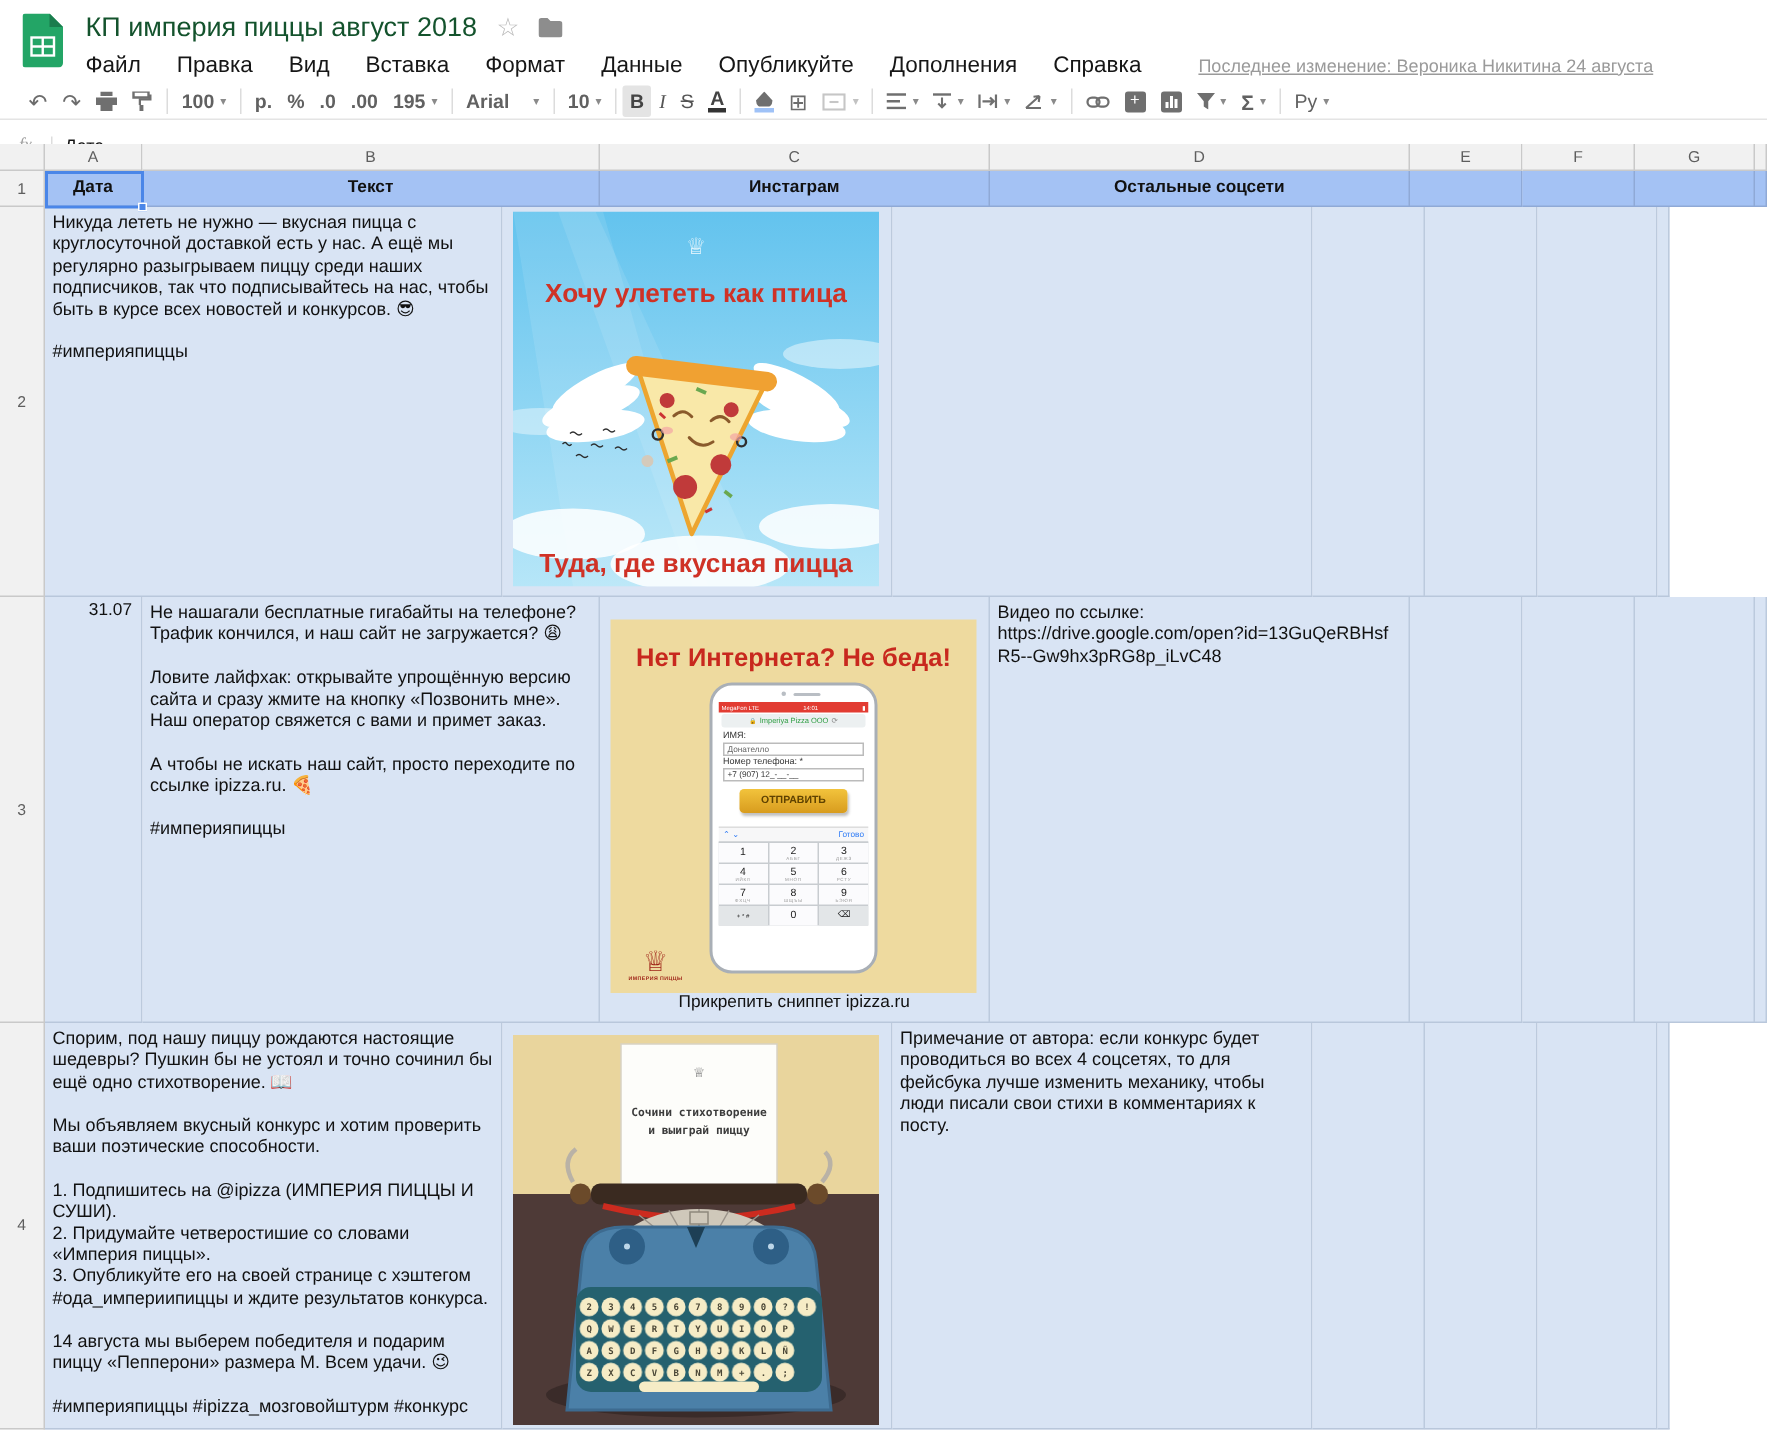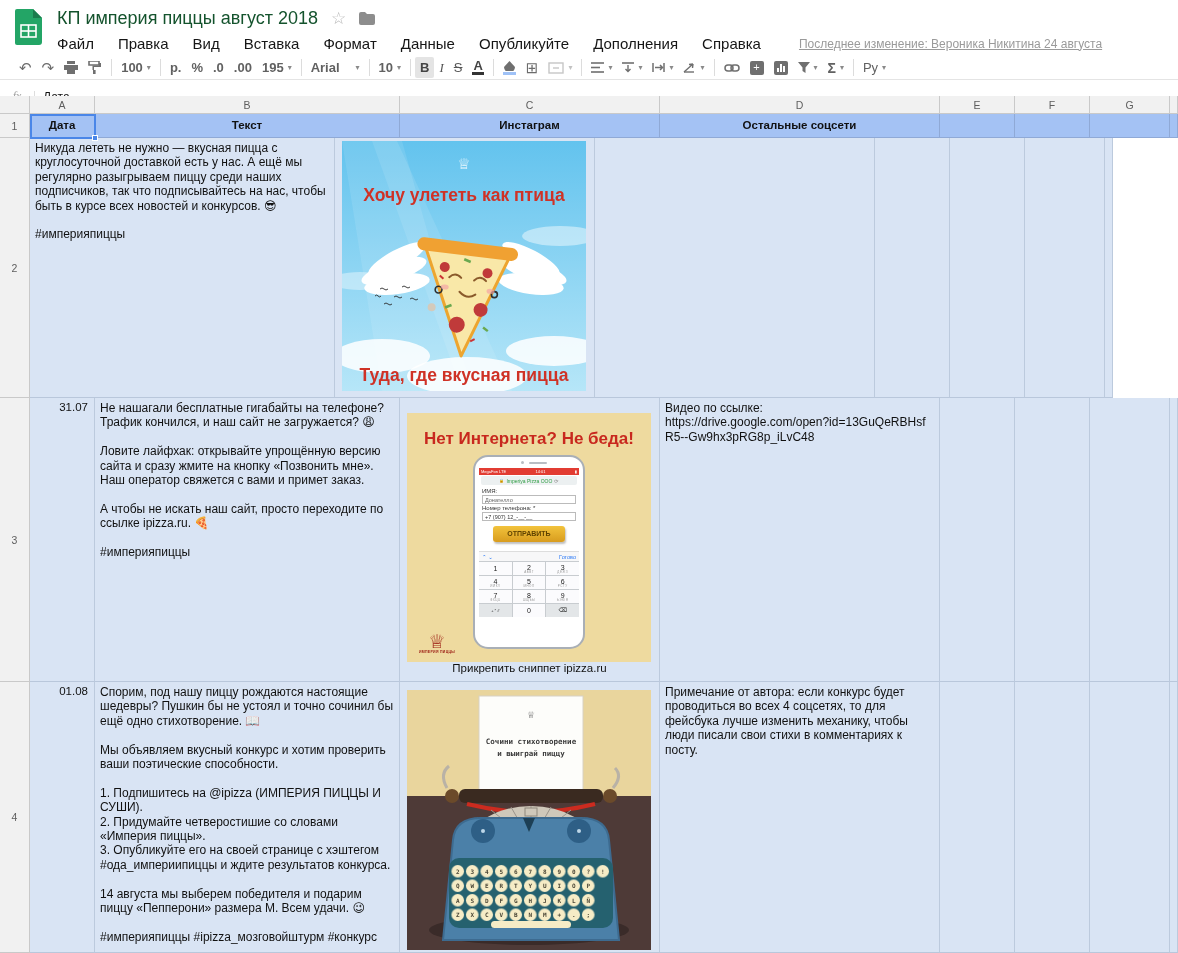--- a/index.html
+++ b/index.html
@@ -503,21 +503,20 @@
       <div class="cell w-d h-r3 textcell urlwrap">Видео по ссылке:
 https://drive.google.com/open?id=13GuQeRBHsfR5--Gw9hx3pRG8p_iLvC48</div>
       <div class="cell w-e h-r3"></div>
       <div class="cell w-f h-r3"></div>
       <div class="cell w-g h-r3"></div>
       <div class="cell w-x h-r3"></div>
     </div>
 
     <div class="grow h-r4">
       <div class="hc w-rh h-r4">4</div>
-      <div class="cell w-a h-r4 datecell">01.08</div>
       <div class="cell w-b h-r4 textcell">Спорим, под нашу пиццу рождаются настоящие шедевры? Пушкин бы не устоял и точно сочинил бы ещё одно стихотворение. 📖
 
 Мы объявляем вкусный конкурс и хотим проверить ваши поэтические способности.
 
 1. Подпишитесь на @ipizza (ИМПЕРИЯ ПИЦЦЫ И СУШИ).
 2. Придумайте четверостишие со словами «Империя пиццы».
 3. Опубликуйте его на своей странице с хэштегом #ода_империипиццы и ждите результатов конкурса.
 
 14 августа мы выберем победителя и подарим пиццу «Пепперони» размера М. Всем удачи. 😉
 

